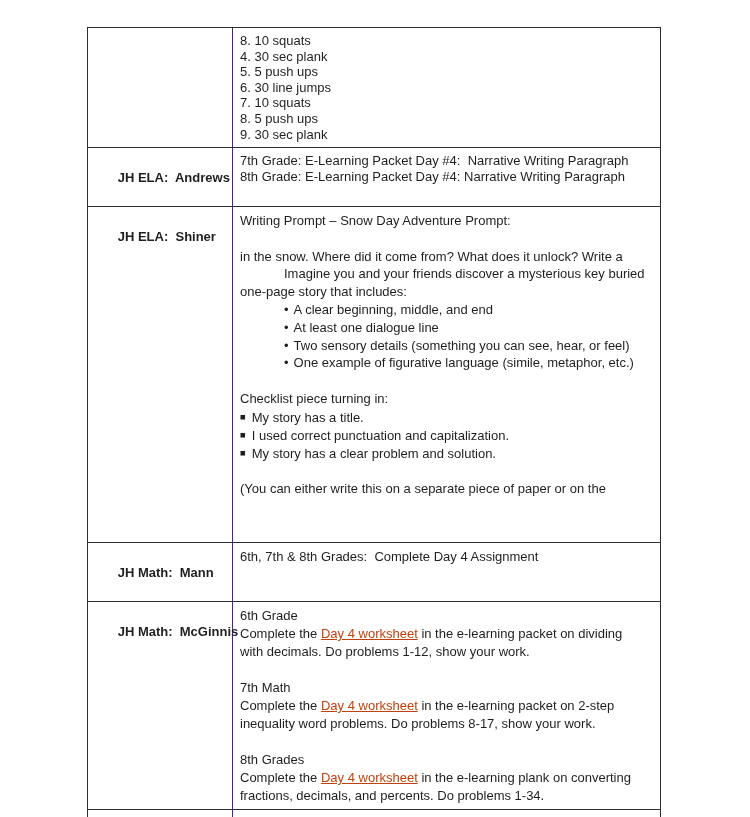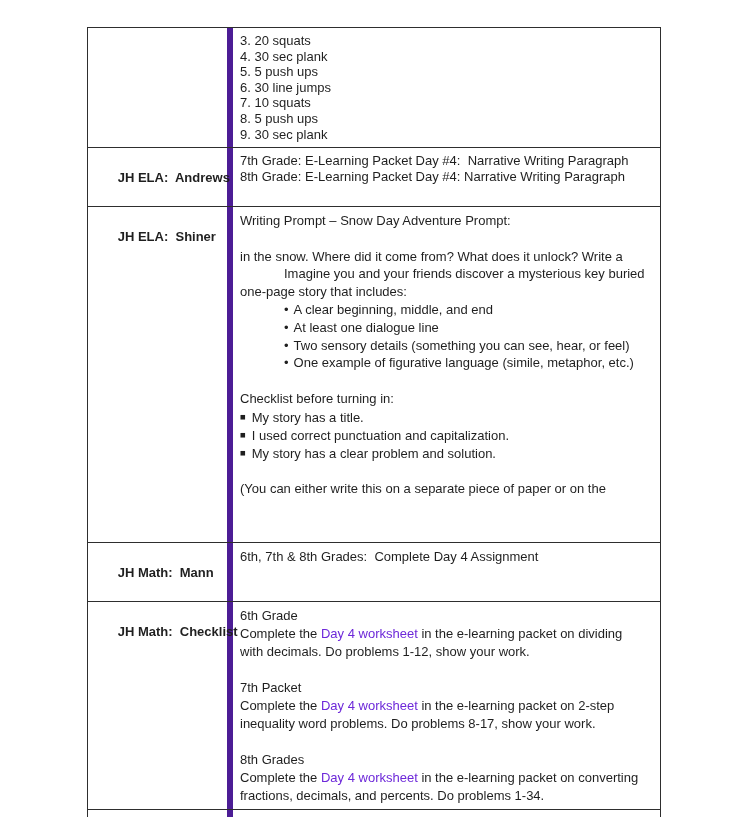--- a/index.html
+++ b/index.html
@@ -11,50 +11,50 @@
     overflow:hidden;
   }
   .tbl{
     position:absolute;left:87px;top:27px;width:574px;
     border:1px solid #2e2e2e;box-sizing:border-box;background:#ffffff;
   }
   .trow{display:flex;box-sizing:border-box;}
   .trow + .trow{border-top:1px solid #2e2e2e;}
   .tcell{box-sizing:border-box;}
   .left{
-    width:145px;min-width:145px;border-right:6px solid #4c1d95;
+    width:145px;min-width:145px;border-right:1px solid #4c1d95;
     padding:6px 4px 4px 8px;font-weight:bold;font-size:13px;
     white-space:pre;line-height:16px;
   }
   .right{flex:1;padding:5px 4px 4px 7px;font-size:13px;min-width:0;}
   .para{line-height:17.8px;min-height:17.8px;white-space:pre;}
   .r0 .para,.r1 .para{line-height:15.6px;min-height:15.6px;}
   .r4 .para{line-height:18px;min-height:18px;}
   .r0{min-height:119px}
   .r1{min-height:58px}
   .r2{min-height:336px}
   .r3{min-height:25px}
   .r4{min-height:208px}
   .r5{min-height:28px}
   .indent{padding-left:44px}
   .bullet{margin-right:5px}
   .check .bullet{font-size:9.5px;vertical-align:1.5px;margin-right:6px}
-  .lnk{color:#6d28d9;cursor:pointer}
+  .lnk{color:#c2410c;text-decoration:underline;cursor:pointer}
 </style>
 </head>
 <body>
 
 <div class="tbl">
 
   <div class="trow r0">
     <div class="tcell left">
       <span></span>
     </div>
     <div class="tcell right paras">
-        <div class="para"><span>3. 20 squats</span></div>
+        <div class="para"><span>8. 10 squats</span></div>
         <div class="para"><span>4. 30 sec plank</span></div>
         <div class="para"><span>5. 5 push ups</span></div>
         <div class="para"><span>6. 30 line jumps</span></div>
         <div class="para"><span>7. 10 squats</span></div>
         <div class="para"><span>8. 5 push ups</span></div>
         <div class="para"><span>9. 30 sec plank</span></div>
       </div>
   </div>
 
   <div class="trow r1">
@@ -75,53 +75,53 @@
         <div class="para"><span>Writing Prompt – Snow Day Adventure Prompt:</span></div>
         <div class="para"></div>
         <div class="para"><span>in the snow. Where did it come from? What does it unlock? Write a</span></div>
         <div class="para indent"><span>Imagine you and your friends discover a mysterious key buried</span></div>
         <div class="para"><span>one-page story that includes:</span></div>
         <div class="para indent"><span class="bullet">•</span><span>A clear beginning, middle, and end</span></div>
         <div class="para indent"><span class="bullet">•</span><span>At least one dialogue line</span></div>
         <div class="para indent"><span class="bullet">•</span><span>Two sensory details (something you can see, hear, or feel)</span></div>
         <div class="para indent"><span class="bullet">•</span><span>One example of figurative language (simile, metaphor, etc.)</span></div>
         <div class="para"></div>
-        <div class="para"><span>Checklist before turning in:</span></div>
+        <div class="para"><span>Checklist piece turning in:</span></div>
         <div class="para check"><span class="bullet">■</span><span>My story has a title.</span></div>
         <div class="para check"><span class="bullet">■</span><span>I used correct punctuation and capitalization.</span></div>
         <div class="para check"><span class="bullet">■</span><span>My story has a clear problem and solution.</span></div>
         <div class="para"></div>
         <div class="para"><span>(You can either write this on a separate piece of paper or on the</span></div>
       </div>
   </div>
 
   <div class="trow r3">
     <div class="tcell left">
       <span>JH Math:  Mann</span>
     </div>
     <div class="tcell right paras">
         <div class="para"><span>6th, 7th &amp; 8th Grades:  Complete Day 4 Assignment</span></div>
       </div>
   </div>
 
   <div class="trow r4">
     <div class="tcell left">
-      <span>JH Math:  Checklist</span>
+      <span>JH Math:  McGinnis</span>
     </div>
     <div class="tcell right paras">
         <div class="para"><span>6th Grade</span></div>
         <div class="para"><span>Complete the </span><a class="lnk">Day 4 worksheet</a><span> in the e-learning packet on dividing</span></div>
         <div class="para"><span>with decimals. Do problems 1-12, show your work.</span></div>
         <div class="para"></div>
-        <div class="para"><span>7th Packet</span></div>
+        <div class="para"><span>7th Math</span></div>
         <div class="para"><span>Complete the </span><a class="lnk">Day 4 worksheet</a><span> in the e-learning packet on 2-step</span></div>
         <div class="para"><span>inequality word problems. Do problems 8-17, show your work.</span></div>
         <div class="para"></div>
         <div class="para"><span>8th Grades</span></div>
-        <div class="para"><span>Complete the </span><a class="lnk">Day 4 worksheet</a><span> in the e-learning packet on converting</span></div>
+        <div class="para"><span>Complete the </span><a class="lnk">Day 4 worksheet</a><span> in the e-learning plank on converting</span></div>
         <div class="para"><span>fractions, decimals, and percents. Do problems 1-34.</span></div>
       </div>
   </div>
 
   <div class="trow r5">
     <div class="tcell left">
       
     </div>
     <div class="tcell right paras">
         <div class="para"><span>Group 1 : Warm up word problems(gold)</span></div>

